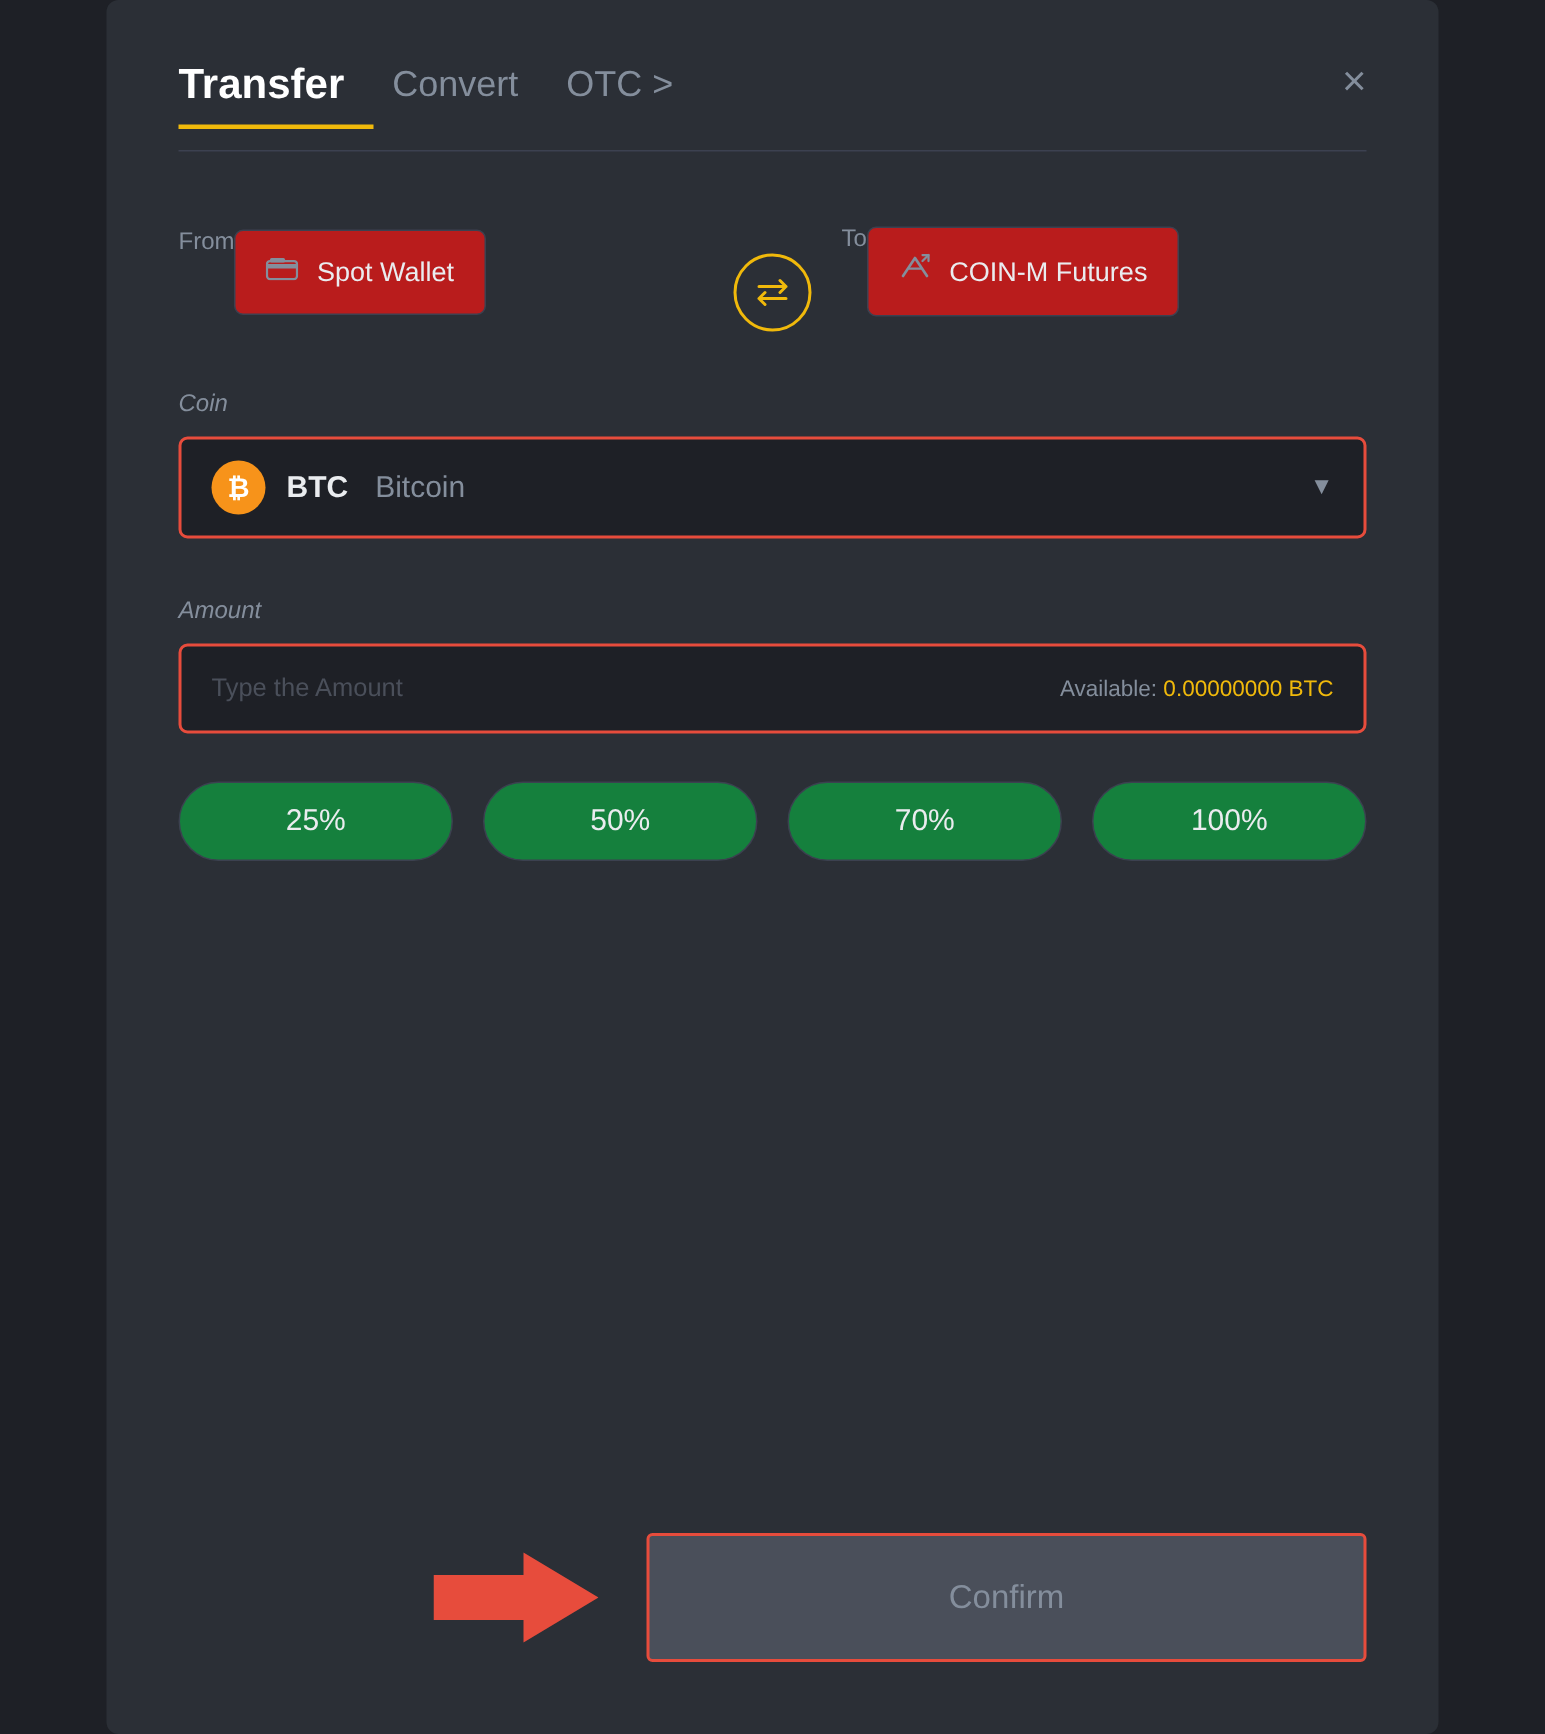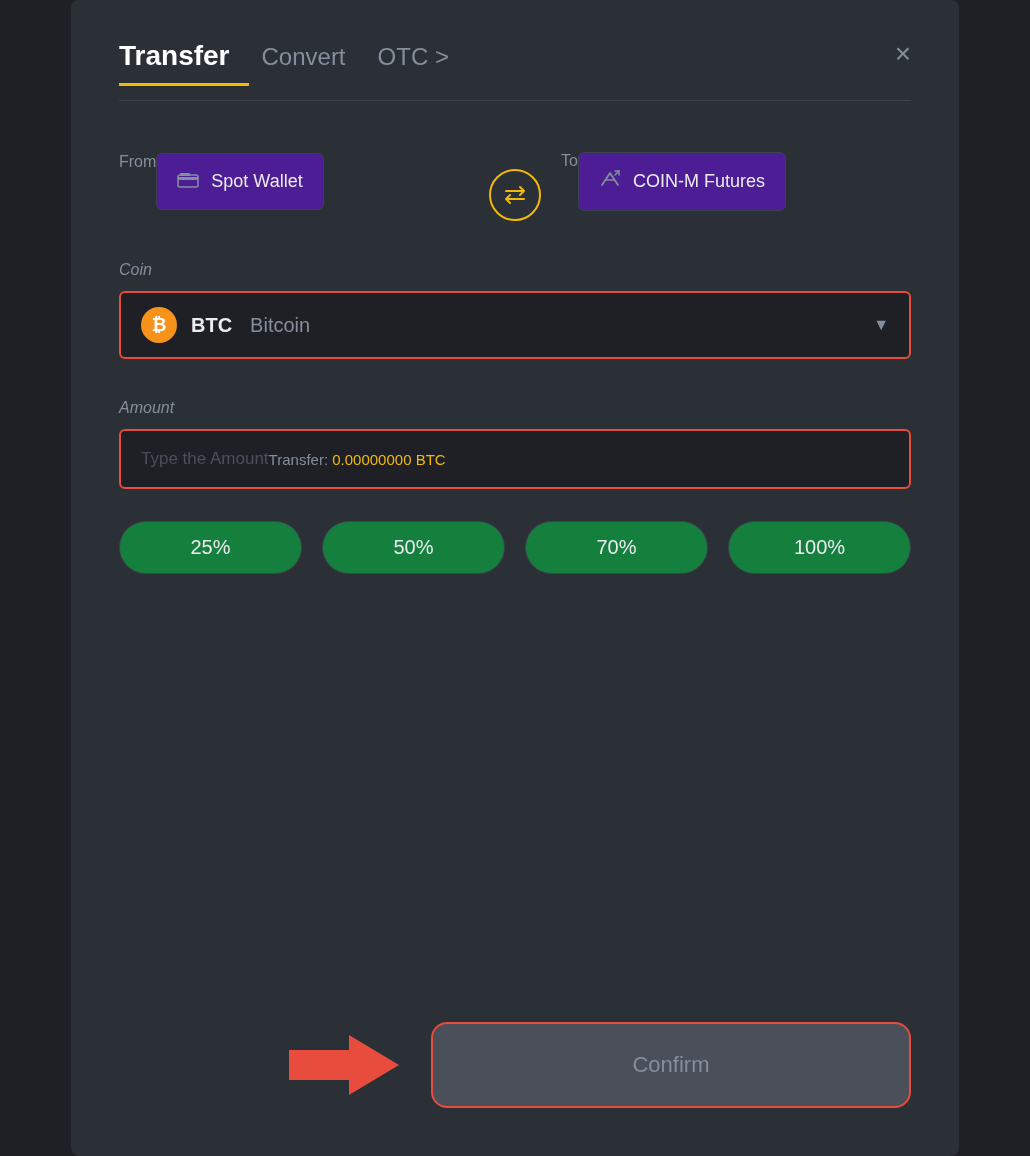--- a/index.html
+++ b/index.html
@@ -79,21 +79,21 @@
       display: flex;
       flex-direction: row;
       flex: 1;
     }
     .from-to-label {
       font-size: 16px;
       color: #848e9c;
       margin-bottom: 10px;
     }
     .wallet-box {
-      background: #4c1d95;
+      background: #b91c1c;
       border: 1px solid #3c4150;
       border-radius: 6px;
       padding: 16px 20px;
       display: flex;
       align-items: center;
       gap: 12px;
       color: #eaecef;
       font-size: 18px;
     }
     .wallet-icon {
@@ -164,20 +164,21 @@
       color: #848e9c;
       font-size: 16px;
     }
     .amount-box {
       background: #1e2026;
       border: 2px solid #e74c3c;
       border-radius: 6px;
       padding: 18px 20px;
       display: flex;
       align-items: center;
+      justify-content: space-between;
       margin-bottom: 32px;
     }
     .amount-placeholder {
       font-size: 17px;
       color: #4a4f5a;
     }
     .available-text {
       font-size: 15px;
       color: #848e9c;
       white-space: nowrap;
@@ -216,21 +217,21 @@
       display: flex;
       align-items: center;
       justify-content: flex-end;
     }
     .confirm-btn {
       flex: 1;
       max-width: 480px;
       padding: 28px 0;
       background: #4a4f5a;
       border: 2px solid #e74c3c;
-      border-radius: 16px;
+      border-radius: 4px;
       color: #848e9c;
       font-size: 22px;
       cursor: pointer;
       text-align: center;
     }
     .header-line {
       width: 100%;
       height: 1px;
       background: #3c4150;
       margin-top: 14px;
@@ -300,21 +301,21 @@
       <span class="coin-full-name">Bitcoin</span>
       <span class="chevron-down">▼</span>
     </div>
   </div>
 
   <div>
     <div class="section-label">Amount</div>
     <div class="amount-box">
       <span class="amount-placeholder">Type the Amount</span>
       <span class="available-text">
-        <span>Transfer:</span>
+        <span>Available:</span>
         <span class="available-value"> <span>0.00000000</span> <span>BTC</span></span>
       </span>
     </div>
   </div>
 
   <div class="percent-row">
     <button class="percent-btn">25%</button>
     <button class="percent-btn">50%</button>
     <button class="percent-btn">70%</button>
     <button class="percent-btn">100%</button>

